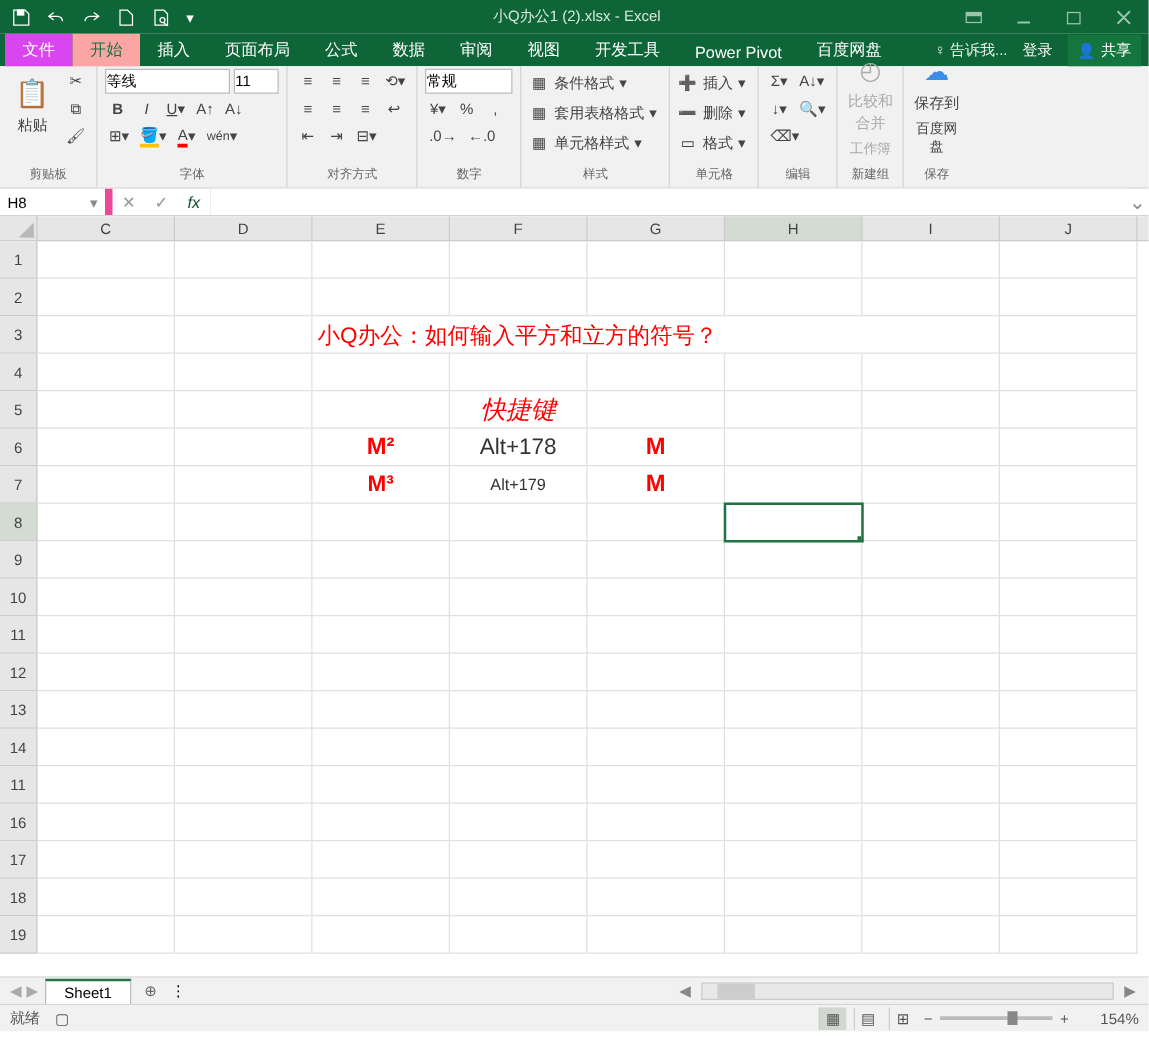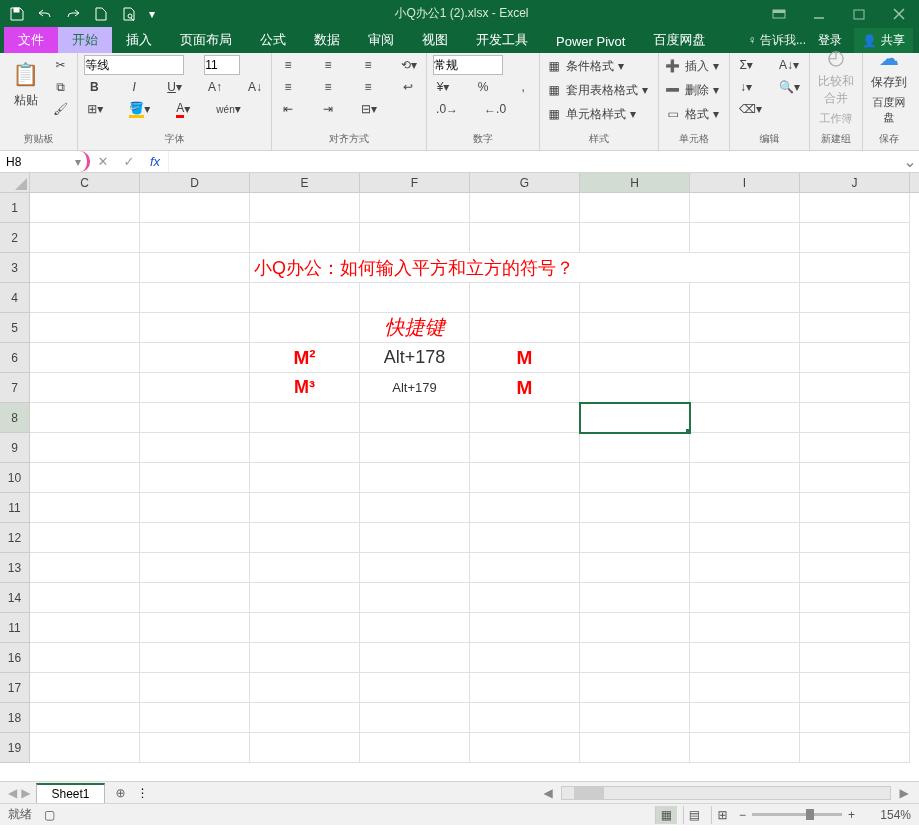--- a/index.html
+++ b/index.html
@@ -11,49 +11,49 @@
 .qat-btn { width: 22px; height: 22px; display: flex; align-items: center; justify-content: center; cursor: pointer; }
 .qat-btn svg { stroke: #fff; fill: #fff; }
 .title-text { flex: 1; text-align: center; color: #d8ead8; }
 .win-controls { display: flex; }
 .win-btn { width: 40px; height: 27px; display: flex; align-items: center; justify-content: center; cursor: pointer; }
 
 
 .tabs { height: 26px; background: #0e6538; display: flex; align-items: flex-end; padding-left: 4px; }
 .tab { padding: 4px 14px; color: #fff; font-size: 13px; cursor: pointer; }
 .tab.file { background: #d946ef; }
-.tab.active { background: #c4b5fd; color: #1f7246; }
+.tab.active { background: #fca5a5; color: #1f7246; }
 .tabs-right { margin-left: auto; display: flex; align-items: center; gap: 12px; padding-right: 6px; color: #fff; font-size: 12px; }
 .tell-me { cursor: text; color: #e8f0e8; }
 .login { cursor: pointer; }
 .share { background: #14753f; padding: 4px 8px; cursor: pointer; display: flex; align-items: center; gap: 4px; }
 
 
 .ribbon { height: 98px; background: #f1f1f1; border-bottom: 1px solid #d4d4d4; display: flex; }
 .r-group { border-right: 1px solid #d4d4d4; padding: 2px 6px; display: flex; flex-direction: column; justify-content: space-between; }
 .r-group-label { font-size: 10px; color: #666; text-align: center; padding-bottom: 2px; }
 .r-body { flex: 1; display: flex; align-items: flex-start; gap: 4px; }
 .r-col { display: flex; flex-direction: column; gap: 2px; }
-.r-row { display: flex; align-items: center; gap: 20px; }
+.r-row { display: flex; align-items: center; gap: 3px; }
 .r-btn { min-width: 20px; height: 20px; display: flex; align-items: center; justify-content: center; font-size: 12px; cursor: pointer; color: #444; border: 1px solid transparent; padding: 0 2px; }
 .r-big { width: 40px; height: 60px; text-align: center; cursor: pointer; display: flex; flex-direction: column; align-items: center; justify-content: center; font-size: 12px; color: #444; gap: 4px; }
 .font-sel { height: 20px; font-size: 12px; border: 1px solid #bbb; background: #fff; }
 .font-name { width: 100px; }
 .font-size { width: 36px; }
 .num-sel { width: 70px; }
 .r-item { height: 22px; display: flex; align-items: center; gap: 4px; font-size: 12px; color: #444; cursor: pointer; padding-right: 4px; white-space: nowrap; }
 .ico { width: 16px; height: 16px; display: inline-flex; align-items: center; justify-content: center; }
 .disabled { color: #aaa; }
 
 
 .name-row { height: 22px; border-bottom: 1px solid #d4d4d4; display: flex; background: #fff; }
-.name-box { width: 90px; border-right: 3px solid #ec4899; padding: 2px 6px; font-size: 12px; display: flex; align-items: center; justify-content: space-between; border-radius: 10px; }
+.name-box { width: 90px; border-right: 6px solid #ec4899; padding: 2px 6px; font-size: 12px; display: flex; align-items: center; justify-content: space-between; }
 .fb-btns { display: flex; align-items: center; border-right: 1px solid #eee; }
 .fb-btn { width: 26px; height: 22px; display: flex; align-items: center; justify-content: center; font-size: 13px; color: #999; cursor: pointer; }
-.fx { font-style: italic; color: #1d4ed8; }
+.fx { font-style: italic; color: #14532d; }
 .formula-input { flex: 1; border: none; padding: 0 6px; font-size: 12px; outline: none; }
 .fb-expand { width: 18px; display: flex; align-items: center; justify-content: center; color: #888; cursor: pointer; }
 
 
 .grid-wrap { height: 608px; display: flex; flex-direction: column; background: #fff; position: relative; }
 .col-headers { height: 20px; display: flex; background: #e6e6e6; border-bottom: 1px solid #ccc; }
 .corner { width: 30px; border-right: 1px solid #ccc; background: #e6e6e6; position: relative; }
 .corner::after { content: ""; position: absolute; right: 2px; bottom: 2px; border: 6px solid transparent; border-right-color: #b8b8b8; border-bottom-color: #b8b8b8; }
 .col-h { width: 110px; text-align: center; font-size: 12px; color: #444; border-right: 1px solid #ccc; line-height: 20px; }
 .col-h.sel { background: #d2dcd2; }

